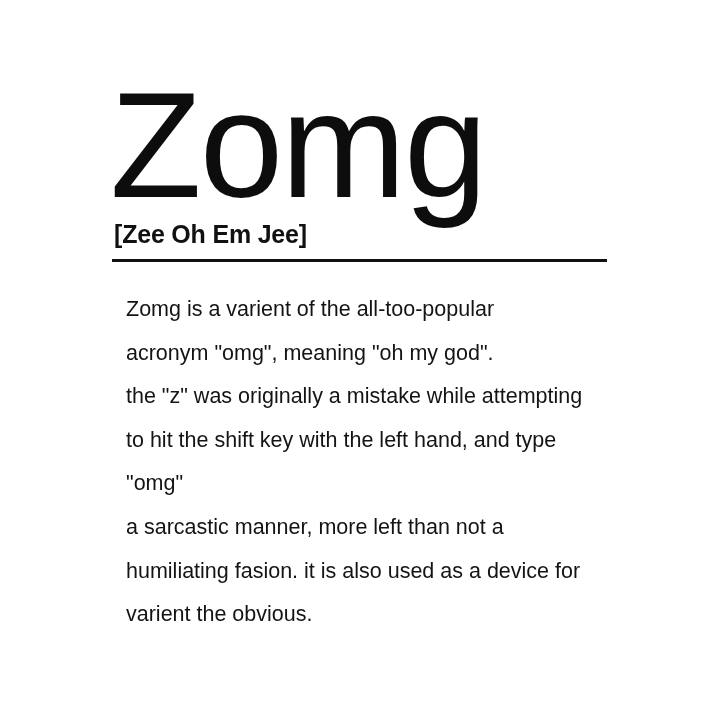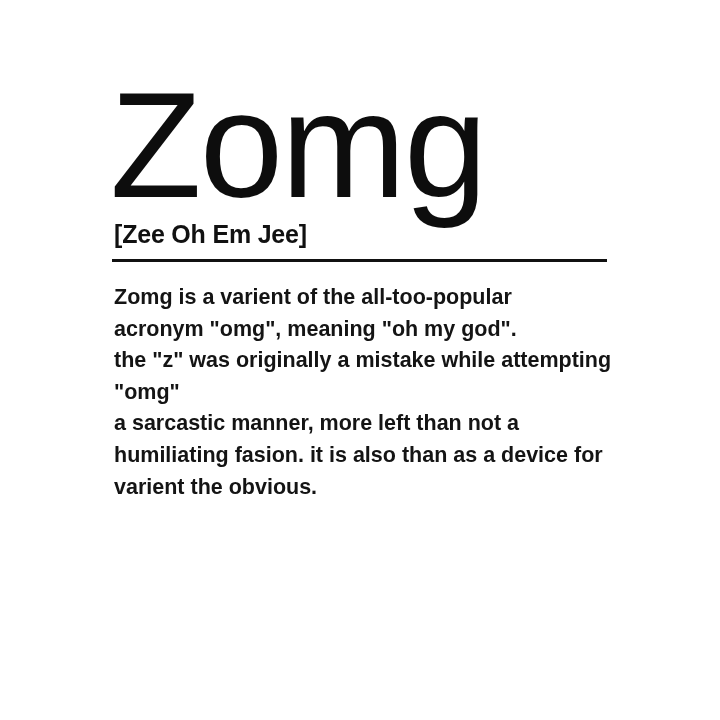--- a/index.html
+++ b/index.html
@@ -48,38 +48,38 @@
   }
   .definition {
     margin-top: 20px;
     margin-left: 4px;
     font-size: 21.5px;
     line-height: 1.47;
     color: #141414;
     max-width: 520px;
   }
   .definition p {
-    margin: 0;
-    font-weight: bold;
+    margin: 12px;
   }
 </style>
 </head>
 <body>
 
 <div class="card">
 
   <h1 class="headword">Zomg</h1>
 
   <div class="pronunciation">[Zee Oh Em Jee]</div>
 
   <hr class="rule">
 
   <div class="definition">
     <p>Zomg is a varient of the all-too-popular</p>
     <p>acronym "omg", meaning "oh my god".</p>
     <p>the "z" was originally a mistake while attempting</p>
+    <p>to hit the shift key with the left hand, and type</p>
     <p>"omg"</p>
     <p>a sarcastic manner, more left than not a</p>
-    <p>humiliating fasion. it is also than as a device for</p>
+    <p>humiliating fasion. it is also used as a device for</p>
     <p>varient the obvious.</p>
   </div>
 
 </div>
 
 </body></html>

